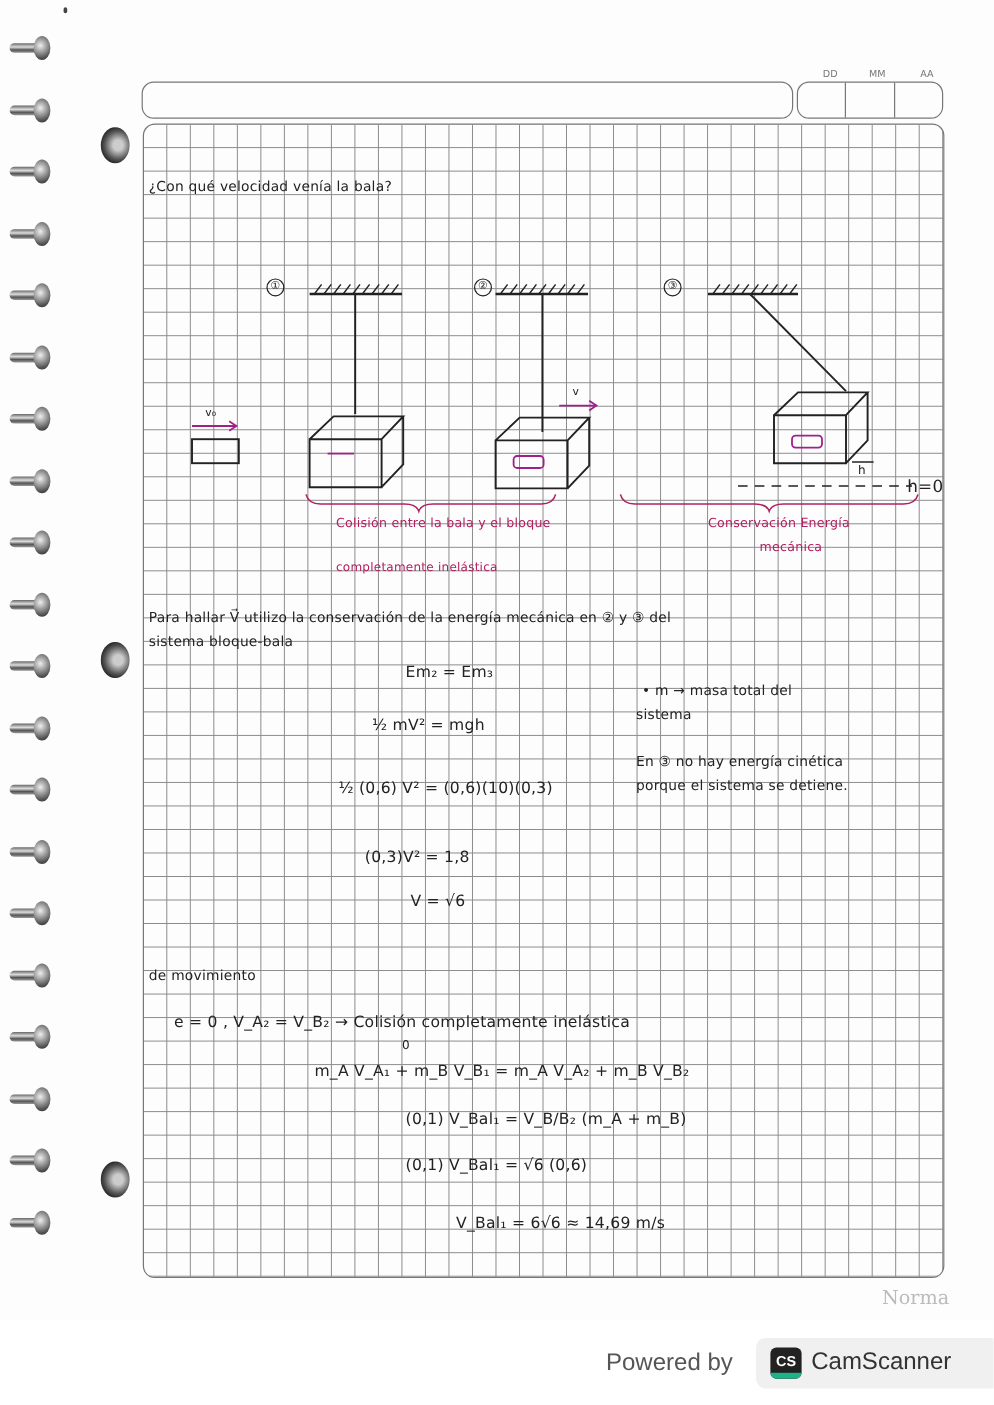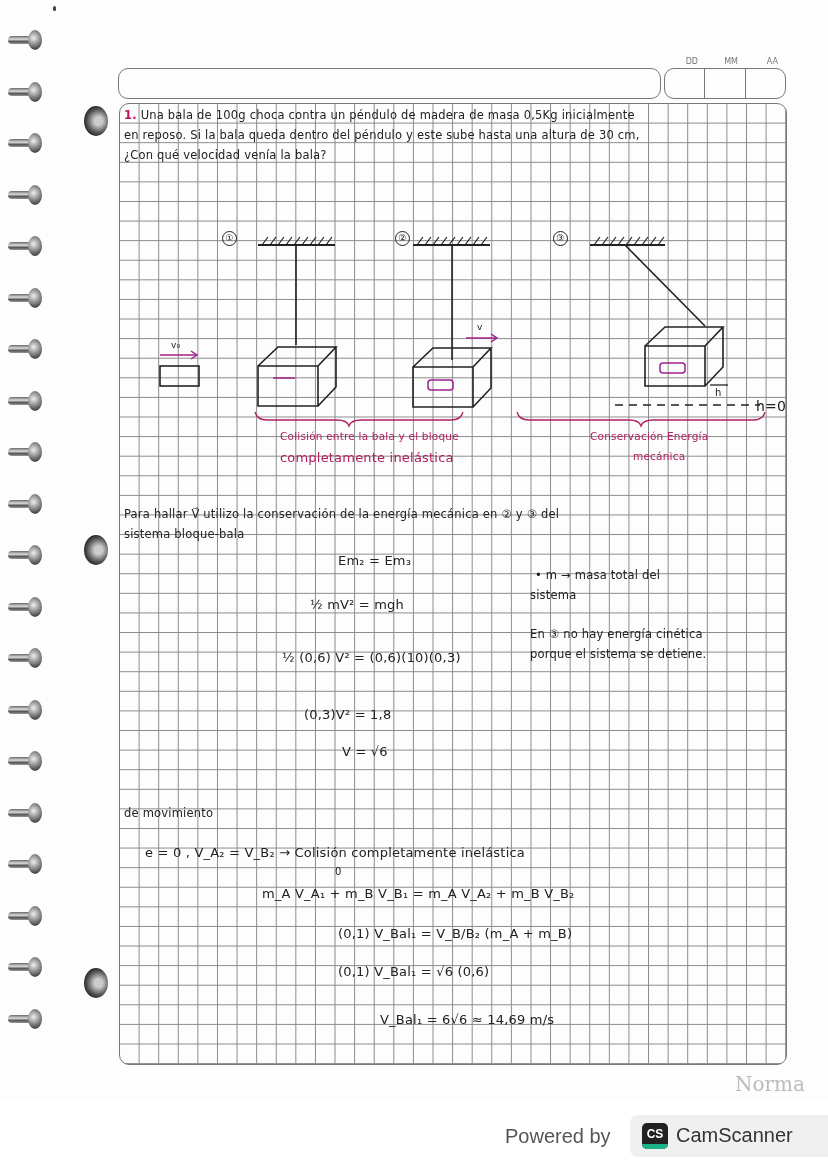--- a/index.html
+++ b/index.html
@@ -16,21 +16,21 @@
   .date-box div:last-child{border-right:none;}
   .date-labels{position:absolute;top:57px;left:664px;width:120px;display:flex;font-size:8px;color:#777;}
   .date-labels span{flex:1;text-align:right;padding-right:6px;}
   .grid{position:absolute;left:119px;top:103px;width:666px;height:960px;border:1.5px solid #777;border-radius:10px;
     background-image:linear-gradient(#8a8a8a 1px,transparent 1px),linear-gradient(90deg,#8a8a8a 1px,transparent 1px);
     background-size:19.6px 19.6px;background-position:-1px -1px;}
   .hw{position:absolute;font-family:"DejaVu Sans",sans-serif;font-size:11.5px;color:#222;white-space:nowrap;letter-spacing:0.2px;}
   .hw.big{font-size:13px;}
   .pink{color:#b02060;}
   .num{color:#c0105a;font-weight:bold;}
-  .norma{position:absolute;left:735px;top:1072px;font-family:"DejaVu Serif",serif;font-size:20px;color:#bbb;}
+  .norma{position:absolute;left:735px;top:1072px;font-family:"DejaVu Serif",serif;font-size:16px;color:#bbb;}
   .powered{position:absolute;left:505px;top:1125px;font-size:20px;color:#555;font-family:"Liberation Sans",sans-serif;text-align:center;}
   .cs-badge{position:absolute;left:630px;top:1115px;width:212px;height:42px;background:#f0f0f0;border-radius:8px;}
   .cs-logo{position:absolute;left:12px;top:8px;width:26px;height:26px;border-radius:5px;background:#222;color:#fff;font-size:12px;font-weight:bold;text-align:center;line-height:22px;overflow:hidden;font-family:"Liberation Sans",sans-serif;}
   .cs-logo::after{content:"";position:absolute;left:0;bottom:0;width:100%;height:5px;background:#1db38a;}
   .cs-name{position:absolute;left:46px;top:9px;font-size:20px;color:#333;font-family:Liberation Sans, sans-serif;}
   svg.diagram{position:absolute;left:0;top:0;}
   .circle-num{display:inline-block;width:13px;height:13px;border:1.3px solid #222;border-radius:50%;text-align:center;line-height:13px;font-size:9px;}
 </style>
 </head>
 <body>
@@ -131,25 +131,20 @@
   </div>
   <div class="header-box"></div>
   <div class="date-box">
       <div></div>
       <div></div>
       <div></div>
     </div>
 
   <div class="grid"></div>
 
-  <div class="hw" style="left:124px;top:108px">
-    <span class="num">1.</span>
-    <span>Una bala de 100g choca contra un péndulo de madera de masa 0,5Kg inicialmente</span>
-  </div>
-  <div class="hw" style="left:124px;top:128px">en reposo. Si la bala queda dentro del péndulo y este sube hasta una altura de 30 cm,</div>
   <div class="hw" style="left:124px;top:148px">¿Con qué velocidad venía la bala?</div>
 
   <svg class="diagram" width="828" height="480">
     <g stroke="#222" stroke-width="2" fill="none">
 
       <line x1="258" y1="245" x2="335" y2="245"></line>
       <line x1="413" y1="245" x2="490" y2="245"></line>
       <line x1="590" y1="245" x2="665" y2="245"></line>
     </g>
     <g stroke="#222" stroke-width="1.2">
@@ -191,21 +186,21 @@
   </svg>
 
   <div class="hw" style="left:222px;top:230px"><span class="circle-num">①</span></div>
   <div class="hw" style="left:395px;top:230px"><span class="circle-num">②</span></div>
   <div class="hw" style="left:553px;top:230px"><span class="circle-num">③</span></div>
   <div class="hw" style="left:171px;top:340px;font-size:9px">v₀</div>
   <div class="hw" style="left:477px;top:322px;font-size:9px">v</div>
   <div class="hw" style="left:715px;top:387px;font-size:10px">h</div>
   <div class="hw" style="left:756px;top:398px;font-size:14px">h=0</div>
   <div class="hw pink" style="left:280px;top:430px;font-size:10.5px">Colisión entre la bala y el bloque</div>
-  <div class="hw pink" style="left:280px;top:450px;font-size:13px">completamente inelástica</div>
+  <div class="hw pink" style="left:280px;top:468px;font-size:10px">completamente inelástica</div>
   <div class="hw pink" style="left:590px;top:430px;font-size:10.5px">Conservación Energía</div>
   <div class="hw pink" style="left:633px;top:450px;font-size:10.5px">mecánica</div>
 
   <div class="hw" style="left:124px;top:507px">Para hallar V⃗ utilizo la conservación de la energía mecánica en ② y ③ del</div>
   <div class="hw" style="left:124px;top:527px">sistema bloque-bala</div>
   <div class="hw big" style="left:338px;top:553px">Em₂ = Em₃</div>
   <div class="hw big" style="left:310px;top:597px">½ mV² = mgh</div>
   <div class="hw big" style="left:282px;top:650px">½ (0,6) V² = (0,6)(10)(0,3)</div>
   <div class="hw big" style="left:304px;top:707px">(0,3)V² = 1,8</div>
   <div class="hw big" style="left:342px;top:744px">V = √6</div>

